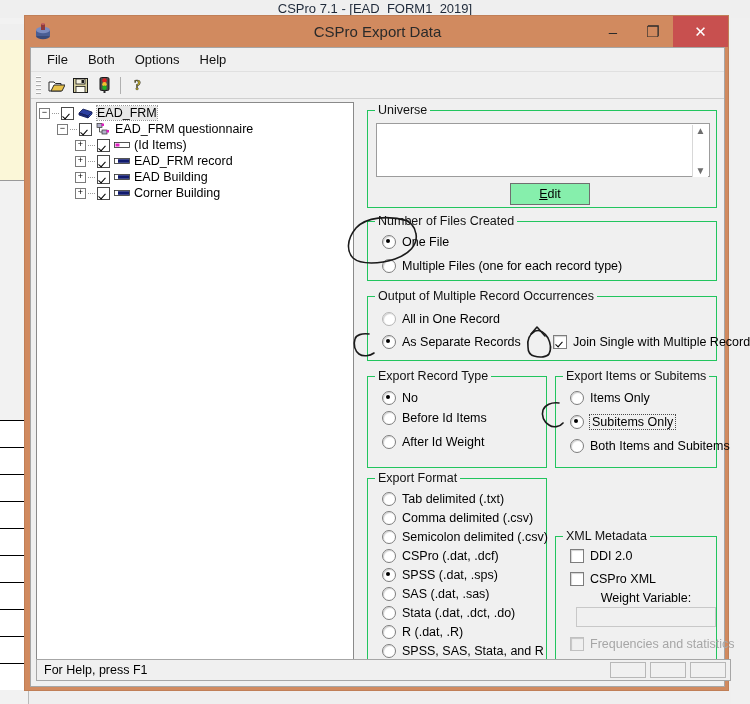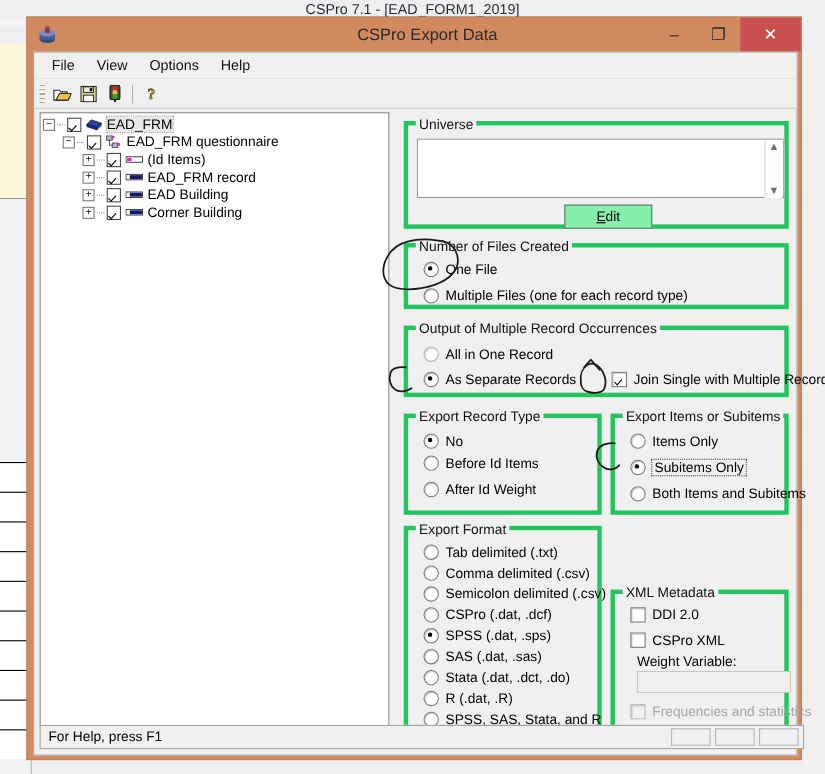--- a/index.html
+++ b/index.html
@@ -20,21 +20,21 @@
   #bg-grid{position:absolute;left:0;top:420px;width:26px;height:260px;}
   .bg-cell{height:26px;border-top:1px solid #000;border-right:1px solid #000;background:#fff;}
   #bg-right-strip{position:absolute;left:731px;top:18px;width:19px;height:686px;background:#f0f0f0;}
 
   
   #dialog{position:absolute;left:24px;top:15px;width:705px;height:676px;
       background:#d18a5f;border:1px solid #c07f57;box-sizing:border-box;}
   #titlebar{position:relative;height:31px;background:#d18a5f;}
   #app-icon{position:absolute;left:8px;top:5px;width:20px;height:20px;}
   #title-text{position:absolute;left:0;top:0;width:705px;height:31px;line-height:31px;
-      text-align:center;font-size:15px;color:#2a2a2a;padding-left:11px;}
+      text-align:center;font-size:15px;color:#2a2a2a;}
   .winbtn{position:absolute;top:0;height:31px;cursor:default;}
   #btn-min{right:95px;width:40px;}
   #btn-max{right:55px;width:40px;}
   #btn-close{right:0;width:55px;background:#c8504f;}
   .winbtn .glyph{display:block;width:100%;height:31px;line-height:31px;text-align:center;
       color:#2b2b2b;font-size:15px;}
   #btn-close .glyph{color:#fff;font-size:15px;}
 
   #client{position:absolute;left:5px;top:31px;width:695px;height:640px;background:#f0f0f0;
       border:1px solid #a6a6a6;box-sizing:border-box;}
@@ -68,21 +68,21 @@
   .cb.on:after{content:"";position:absolute;left:2px;top:4px;width:3px;height:6px;
       border:solid #000;border-width:0 1.6px 1.6px 0;transform:rotate(42deg);}
   .ticon{flex:none;margin-right:4px;}
   .tlabel{padding:0 0;}
   .tlabel.sel{background:#e8e8e8;outline:1px dotted #999;}
   .ind1{padding-left:0;} .ind2{padding-left:18px;} .ind3{padding-left:36px;}
 
   #right{position:absolute;left:330px;top:4px;width:358px;height:561px;}
 
   
-  .gb{position:absolute;border:4px solid #22c55e;box-sizing:border-box;}
+  .gb{position:absolute;border:1px solid #22c55e;box-sizing:border-box;text-align:center;}
   .gb>legend,.gbl{position:absolute;top:-8px;left:7px;background:#f0f0f0;padding:0 3px;font-size:12.5px;color:#111;}
   .row{display:flex;align-items:center;height:19px;font-size:12.5px;white-space:nowrap;}
   .radio{width:12px;height:12px;border-radius:50%;border:1px solid #7d7d7d;background:#fff;
      flex:none;margin-right:6px;position:relative;box-shadow:inset 1px 1px 1px rgba(0,0,0,.18);cursor:default;}
   .radio.on:after{content:"";position:absolute;left:3px;top:3px;width:4px;height:4px;border-radius:50%;background:#000;}
   .radio.dis{border-color:#b5b5b5;}
   .chk{width:12px;height:12px;border:1px solid #7d7d7d;background:#fff;flex:none;margin-right:6px;
      position:relative;box-shadow:inset 1px 1px 1px rgba(0,0,0,.18);cursor:default;}
   .chk.on:after{content:"";position:absolute;left:3px;top:4px;width:3px;height:6px;
      border:solid #000;border-width:0 1.7px 1.7px 0;transform:rotate(42deg);}
@@ -166,21 +166,21 @@
     </div>
     <div class="winbtn" id="btn-close">
       <span class="glyph">✕</span>
     </div>
   </div>
 
   <div id="client">
 
     <div id="menubar">
       <div class="menu-item">File</div>
-      <div class="menu-item">View</div>
+      <div class="menu-item">Both</div>
       <div class="menu-item">Options</div>
       <div class="menu-item">Help</div>
     </div>
 
     <div id="toolbar">
       <div class="grip"></div>
       <div class="tbtn">
         <svg width="17" height="15" viewBox="0 0 17 15">
           <path d="M1 13V4h5l1.5 1.5H13V13z" fill="#fff" stroke="#2b2b2b" stroke-width="1"></path>
           <path d="M3 13l3-6h11l-3 6z" fill="#e8c24a" stroke="#2b2b2b" stroke-width="1"></path>

